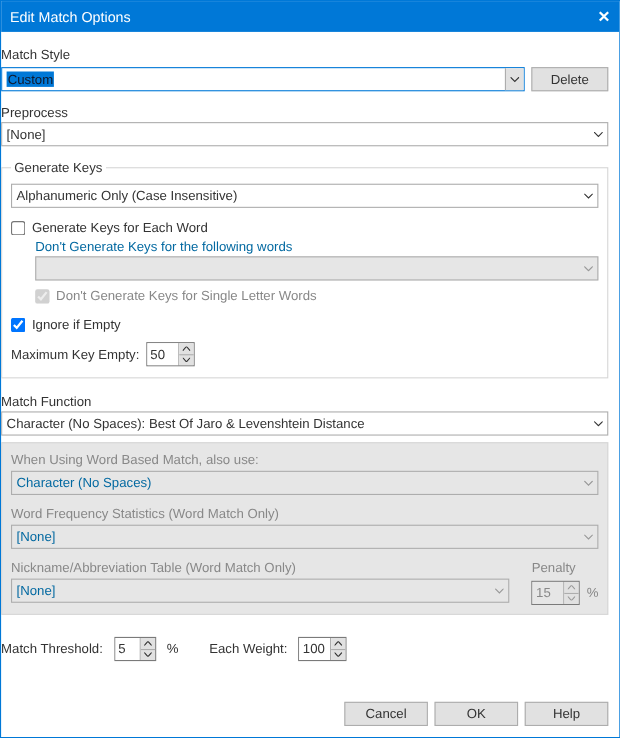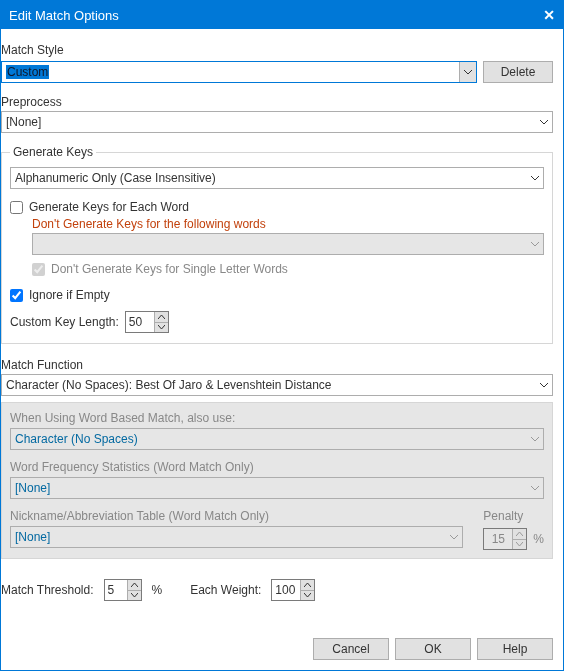--- a/index.html
+++ b/index.html
@@ -19,30 +19,30 @@
 .combo.flat .cbtn { background: transparent; border-left: none; }
 .combo.disabled { background: #e6e6e6; color: #888; }
 .combo.disabled .val { color: #0369a1; }
 .btn { background: #e1e1e1; border: 1px solid #adadad; height: 22px; padding: 0 8px; min-width: 70px; cursor: pointer; display: inline-flex; align-items: center; justify-content: center; }
 fieldset.gk { border: 1px solid #d6d6d6; margin-top: 12px; padding: 8px 8px 10px 8px; }
 fieldset.gk legend { padding: 0 3px; margin-top: 28px; }
 .cb-row { display: flex; align-items: center; gap: 6px; padding: 3px 0; }
 input[type=checkbox] { width: 13px; height: 13px; cursor: pointer; }
 input[type=checkbox]:disabled { cursor: default; }
 .indent { margin-left: 22px; }
-.sub-lbl { color: #c2410c; padding: 0 0 2px 0; }
+.sub-lbl { color: #0369a1; padding: 0 0 2px 0; }
 .disabled-lbl { color: #888; }
 .spin-wrap { display: inline-flex; border: 1px solid #7a7a7a; background: #fff; height: 22px; }
 .spin-wrap input { border: none; width: 28px; text-align: left; padding: 0 3px; outline: none; height: 100%; }
 .spin-btns { display: flex; flex-direction: column; width: 14px; border-left: 1px solid #adadad; }
 .spin-btns div { flex: 1; background: #e1e1e1; display: flex; align-items: center; justify-content: center; cursor: pointer; }
 .spin-btns div + div { border-top: 1px solid #adadad; }
 .spin-btns svg { width: 7px; height: 4px; }
 .spin-wrap.disabled { background: #e6e6e6; }
-.spin-wrap.disabled input { background: #e6e6e6; color: #888; text-align: center; }
+.spin-wrap.disabled input { background: #e6e6e6; color: #888; }
 .section { margin-top: 10px; }
 .subgroup { background: #e6e6e6; border: 1px solid #d6d6d6; padding: 8px; margin-top: 6px; }
 .sub-title { padding-bottom: 3px; }
 .sub-title.dis { color: #888; }
 .act-bar { display: flex; justify-content: flex-end; gap: 6px; padding: 8px 10px 10px 10px; border-top: 1px solid transparent; }
 .wide { width: 100%; }
 .pen-row { display: flex; gap: 20px; align-items: flex-start; }
 </style>
 </head>
 <body>
@@ -107,21 +107,21 @@
         <span class="disabled-lbl">Don't Generate Keys for Single Letter Words</span>
       </div>
     </div>
 
     <div class="cb-row" style="margin-top:6px">
       <input type="checkbox" checked="" style="">
       <span>Ignore if Empty</span>
     </div>
 
     <div class="row" style="margin-top:6px">
-      <span>Custom Key Length:</span>
+      <span>Maximum Key Empty:</span>
       <span class="spin-wrap">
         <input type="text" value="50" style="">
         <span class="spin-btns">
           <div>
               <svg viewBox="0 0 7 4">
                 <path d="M0 4 L3.5 0 L7 4" fill="none" stroke="#333"></path>
               </svg>
             </div>
           <div>
               <svg viewBox="0 0 7 4">

